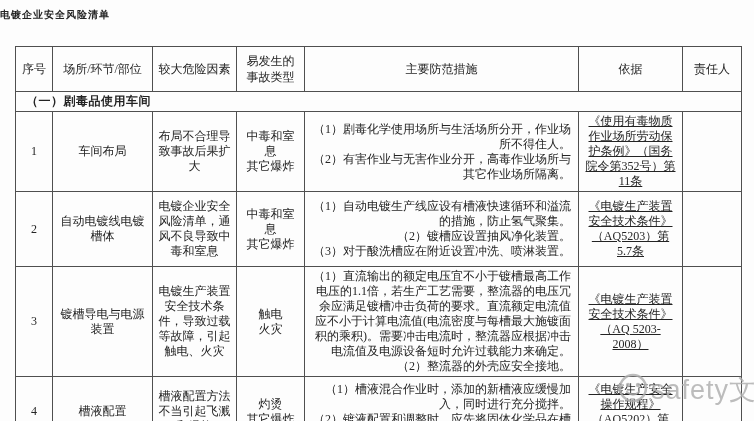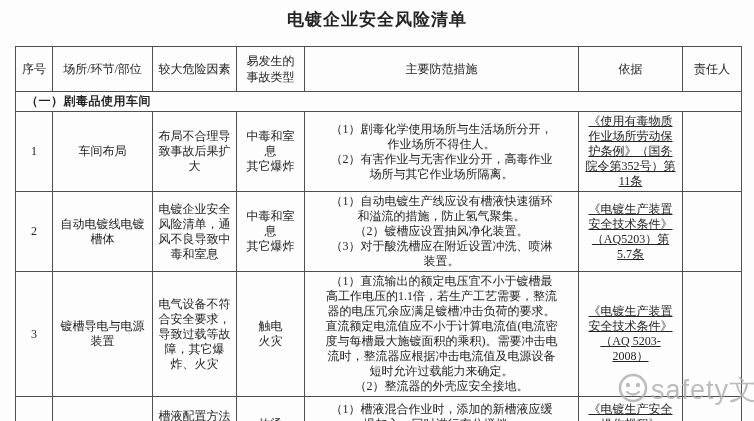--- a/index.html
+++ b/index.html
@@ -7,22 +7,22 @@
   .page {
     position: relative;
     width: 754px;
     height: 421px;
     background: #fdfdfd;
     font-family: "Liberation Serif", "DejaVu Serif", serif;
     color: #242424;
     overflow: hidden;
   }
   .doc-title {
-    text-align: center;
-    font-size: 17px;
+    text-align: left;
+    font-size: 10px;
     font-weight: bold;
     padding-top: 8px;
     letter-spacing: 1px;
   }
   table.risk-table {
     position: absolute;
     left: 15px;
     top: 46px;
     width: 726px;
     border-collapse: collapse;
@@ -33,22 +33,22 @@
   .risk-table td, .risk-table th {
     border: 1px solid #4f4f4f;
     padding: 2px 4px;
     text-align: center;
     vertical-align: middle;
     font-weight: normal;
     overflow: hidden;
   }
   .risk-table th { line-height: 16px; }
   .risk-table td.measures {
-    text-align: center;
-    padding: 2px 20px;
+    text-align: right;
+    padding: 2px 7px;
     white-space: pre-line;
   }
   .risk-table td.basis { padding: 2px 6px; text-decoration: underline; }
   .pre { white-space: pre-line; }
   tr.section-row td {
     text-align: left;
     font-weight: 700;
     padding-left: 10px;
     letter-spacing: 0.5px;
   }
@@ -120,21 +120,21 @@
 其它爆炸</td>
       <td class="measures">（1）自动电镀生产线应设有槽液快速循环和溢流的措施，防止氢气聚集。
 （2）镀槽应设置抽风净化装置。
 （3）对于酸洗槽应在附近设置冲洗、喷淋装置。</td>
       <td class="basis">《电镀生产装置安全技术条件》（AQ5203）第5.7条</td>
       <td></td>
     </tr>
     <tr style="height:105px">
       <td>3</td>
       <td>镀槽导电与电源装置</td>
-      <td>电气设备不符合安全要求，导致过载等故障，其它爆炸、火灾</td>
+      <td>电镀生产装置安全技术条件，导致过载等故障，引起触电、火灾</td>
       <td class="pre">触电
 火灾</td>
       <td class="measures">（1）直流输出的额定电压宜不小于镀槽最高工作电压的1.1倍，若生产工艺需要，整流器的电压冗余应满足镀槽冲击负荷的要求。直流额定电流值应不小于计算电流值(电流密度与每槽最大施镀面积的乘积)。需要冲击电流时，整流器应根据冲击电流值及电源设备短时允许过载能力来确定。
 （2）整流器的外壳应安全接地。</td>
       <td class="basis">《电镀生产装置安全技术条件》（AQ 5203-2008）</td>
       <td></td>
     </tr>
     <tr style="height:70px">
       <td>4</td>
       <td>槽液配置</td>

